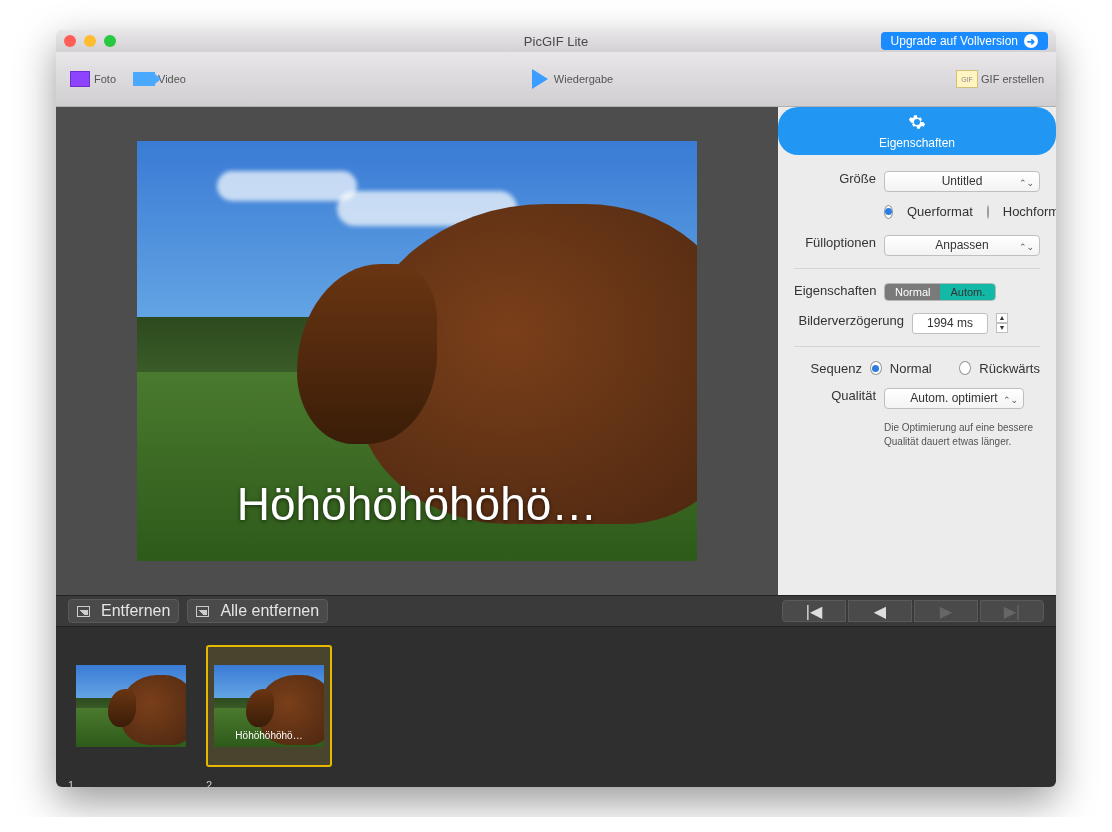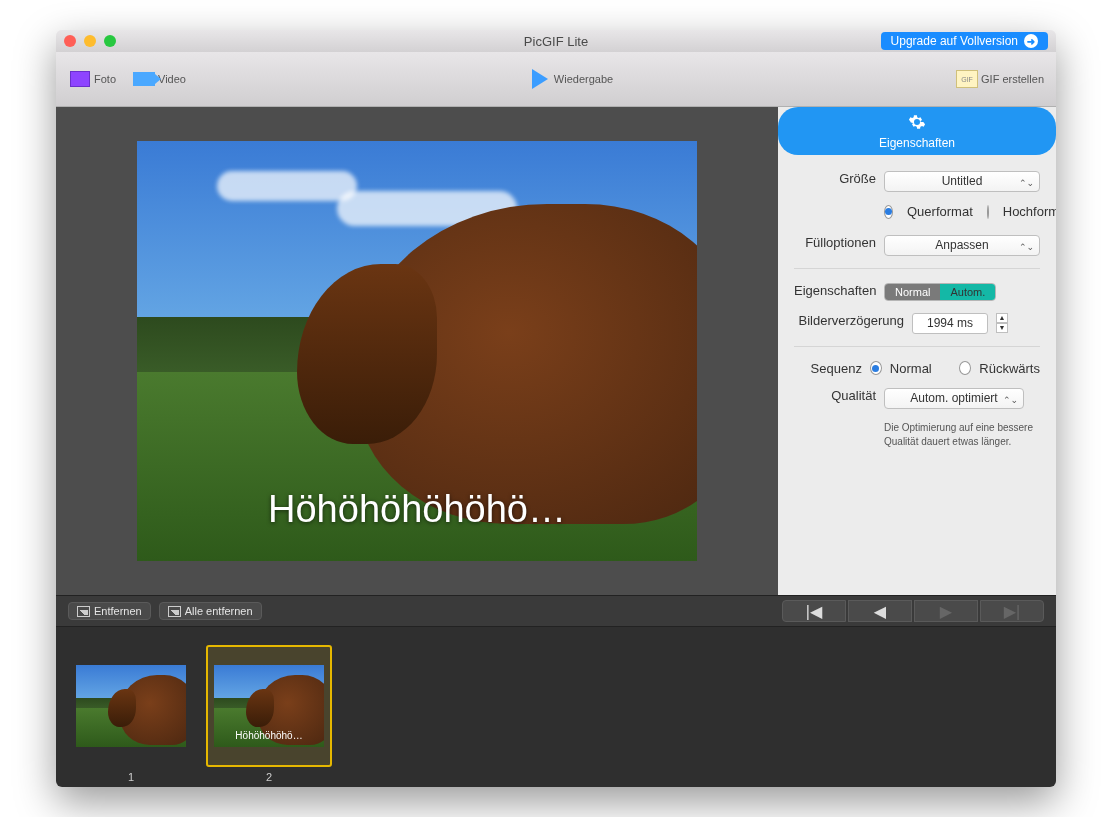--- a/index.html
+++ b/index.html
@@ -81,21 +81,21 @@
 .grass { position: absolute; top: 55%; left: 0; right: 0; bottom: 0; background: linear-gradient(#4a7a2e, #2e5a1a); }
 .dog {
   position: absolute; right: -40px; top: 15%; width: 380px; height: 320px;
   background: radial-gradient(ellipse at 40% 40%, #7a3f1a, #4a2610);
   border-radius: 50% 40% 30% 40%;
 }
 .dog::before { content:""; position:absolute; left:-60px; top:60px; width:140px; height:180px;
   background: linear-gradient(#6a3512, #3a1d08); border-radius: 60% 30% 50% 40%; }
 .caption {
   position: absolute; bottom: 30px; left: 0; right: 0; text-align: center;
-  color: #fff; font-size: 38px; font-weight: 300; text-shadow: 0 1px 4px rgba(0,0,0,.6);
+  color: #fff; font-size: 46px; font-weight: 300; text-shadow: 0 1px 4px rgba(0,0,0,.6);
 }
 
 
 .panel { width: 278px; background: #ececec; display: flex; flex-direction: column; font-size: 13px; }
 .tabs { display: flex; height: 48px; }
 .tab { flex: 1; display: flex; flex-direction: column; align-items: center; justify-content: center; gap: 2px; font-size: 12px; }
 .tab.active { background: #2196f3; color: #fff; border-radius: 20px; }
 .tab-icon svg { width: 18px; height: 18px; }
 .panel-body { padding: 16px 16px; color: #333; }
 .row { display: flex; align-items: flex-start; margin-bottom: 12px; gap: 8px; }
@@ -111,31 +111,31 @@
 .seg span { padding: 2px 10px; font-size: 11px; background: #14b8a6; }
 .seg span.on { background: #7a7a7a; color: #fff; }
 .numfield { width: 76px; height: 21px; border: 1px solid #bfbfbf; background: #fff; text-align: center; font-size: 12px; line-height: 19px; border-radius: 3px; }
 .step { width:12px; display: inline-flex; flex-direction: column; }
 .step span { font-size: 7px; line-height: 8px; border: 1px solid #bfbfbf; background: #fff; text-align:center; }
 .hint { font-size: 10px; color: #555; padding-left: 90px; line-height: 1.35; }
 
 
 .strip { background: #2f2f2f; }
 .strip-top { height: 32px; background: #3a3a3a; border-top: 1px solid #222; border-bottom: 1px solid #222; display: flex; align-items: center; padding: 0 12px; gap: 8px; }
-.btn-dark { background: #4a4a4a; border: 1px solid #5a5a5a; border-radius: 4px; color: #e5e5e5; font-size: 11px; padding: 2px 8px; display: flex; align-items: center; gap: 4px; }
+.btn-dark { background: #4a4a4a; border: 1px solid #5a5a5a; border-radius: 4px; color: #e5e5e5; font-size: 16px; padding: 2px 8px; display: flex; align-items: center; gap: 11px; }
 .img-ico { width: 13px; height: 11px; border: 1px solid #ccc; position: relative; }
 .img-ico::after { content:""; position:absolute; bottom:1px; left:1px; right:1px; height:5px; background: linear-gradient(45deg, transparent 40%, #ccc 40%); }
 .navset { margin-left: auto; display: flex; gap: 2px; }
 .nav-btn { width: 64px; height: 22px; background: #4a4a4a; border: 1px solid #5a5a5a; display:flex; align-items:center; justify-content:center; color: #ddd; }
 .nav-btn:first-child { border-radius: 4px 0 0 4px; }
 .nav-btn:last-child { border-radius: 0 4px 4px 0; }
 .nav-btn.dis { color: #666; }
 
 .thumbs { height: 160px; padding: 18px 12px 8px; display: flex; gap: 12px; align-items: flex-start; }
-.thumb-wrap { display: flex; flex-direction: column; align-items: center; gap: 4px; }
+.thumb-wrap { display: flex; flex-direction: column; align-items: flex-start; gap: 12px; }
 .thumb-box { width: 126px; height: 122px; border: 2px solid transparent; border-radius: 3px; display:flex; align-items:center; justify-content:center; position: relative; }
 .thumb-box.sel { border-color: #e6b800; background: rgba(150,130,40,.25); }
 .thumb-img { width: 110px; height: 82px; position: relative; overflow: hidden; }
 .thumb-img .sky { height: 52%; }
 .thumb-img .grass { top: 52%; }
 .thumb-img .dog { width: 74px; height: 70px; right: -8px; top: 12%; }
 .thumb-img .dog::before { width: 28px; height: 38px; left: -12px; top: 14px; }
 .thumb-cap { position: absolute; bottom: 6px; left:0; right:0; text-align:center; color:#fff; font-size: 10px; }
 .thumb-num { font-size: 11px; color: #ccc; }
 </style>

